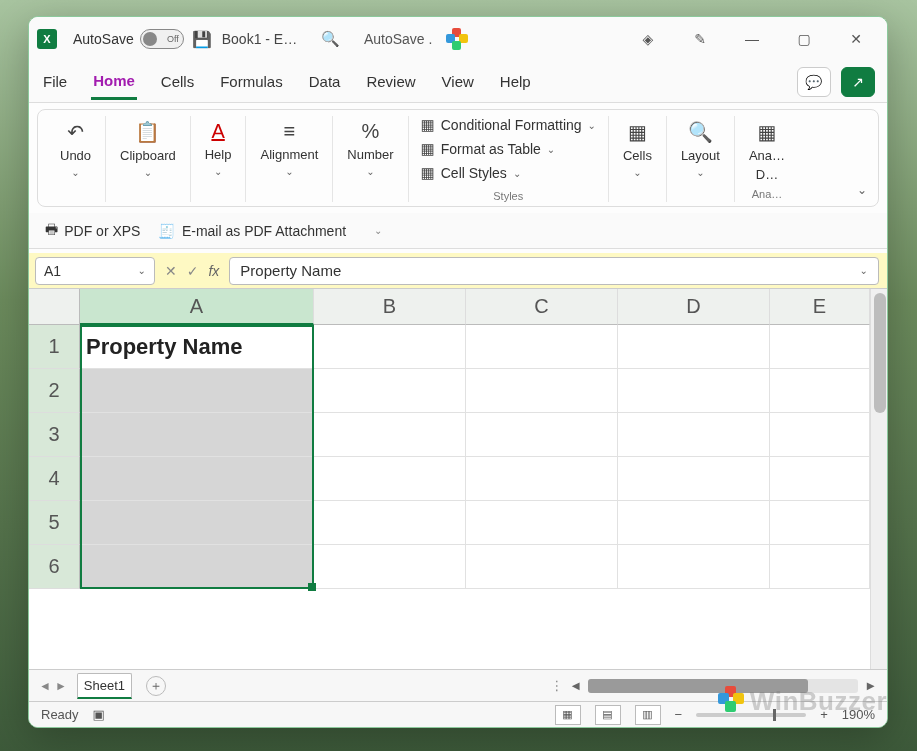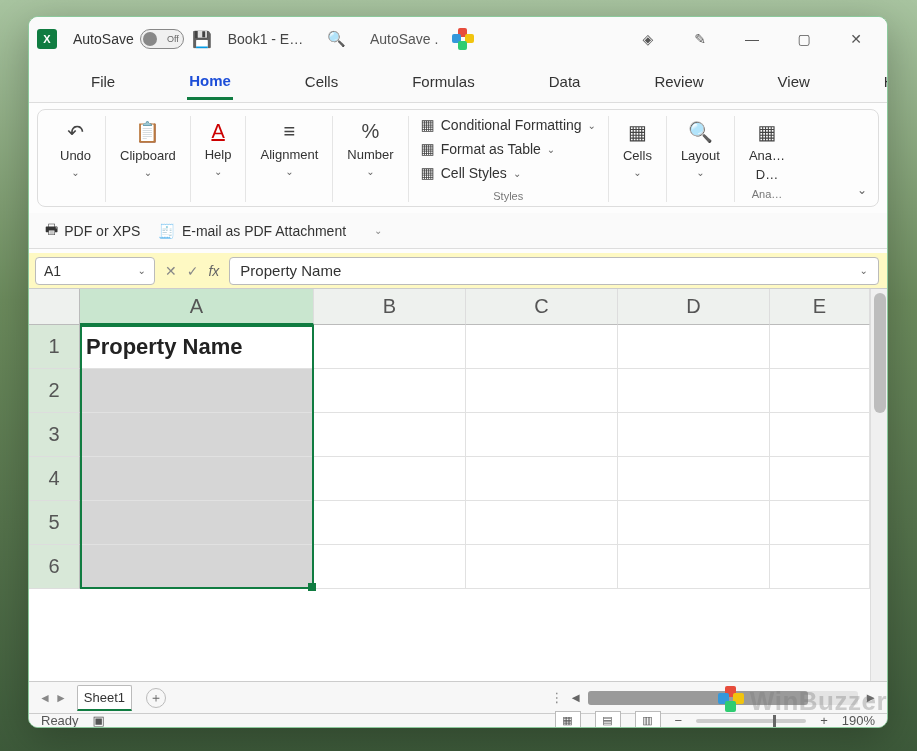--- a/index.html
+++ b/index.html
@@ -4,31 +4,31 @@
 <style>
 * { box-sizing: border-box; margin: 0; padding: 0; font-family: "Segoe UI", Arial, sans-serif; }
 body { background: linear-gradient(180deg,#a8c4a0 0%,#6b8a5c 40%,#3d5a3a 100%); width:917px; height:751px; overflow:hidden; position:relative; }
 .window { position:absolute; top:16px; left:28px; width:860px; height:712px; background:#fdfdfd; border:1px solid #8cc99c; border-radius:10px; box-shadow:0 10px 40px rgba(0,0,0,.25); display:flex; flex-direction:column; overflow:hidden;}
 .titlebar { height:44px; display:flex; align-items:center; padding:0 8px; gap:6px; background:#fafafa;}
 .app-icon { width:20px; height:20px; background:#107c41; border-radius:3px; display:flex; align-items:center; justify-content:center; color:#fff; font-size:11px; font-weight:bold;}
 .autosave { display:flex; align-items:center; gap:6px; font-size:14px; color:#333; margin-left:10px;}
 .toggle { width:44px; height:20px; border:1px solid #888; border-radius:10px; position:relative; background:#f0f0f0; font-size:9px; display:flex; align-items:center; justify-content:flex-end; padding-right:4px; color:#666;}
 .toggle::before { content:""; position:absolute; left:2px; top:2px; width:14px; height:14px; background:#888; border-radius:50%;}
 .qat-icon { width:26px; height:26px; display:flex; align-items:center; justify-content:center; color:#6b3fa0; font-size:16px;}
-.doc-title { font-size:14px; color:#444; margin-left:6px;}
+.doc-title { font-size:14px; color:#444; }
 .tb-spacer { flex:1;}
 .tb-btn { width:46px; height:36px; display:flex; align-items:center; justify-content:center; color:#555; font-size:14px; border-radius:4px;}
 .search-i { font-size:15px; color:#666; margin:0 18px;}
 .wb-label { font-size:14px; color:#555; margin-right:8px;}
 .wb-icon { width:22px; height:22px; display:inline-block; position:relative;}
 .wb-icon span { position:absolute; width:9px; height:9px; border-radius:2px;}
 .wb-icon .a{background:#e74c3c;top:0;left:6px;} .wb-icon .b{background:#3498db;top:6px;left:0;} .wb-icon .c{background:#f1c40f;top:6px;right:0;} .wb-icon .d{background:#2ecc71;bottom:0;left:6px;}
 .tabsbar { height:42px; display:flex; align-items:center; padding:0 12px; gap:22px; border-bottom:1px solid #ddd; background:#fafafa;}
-.tab { font-size:15px; color:#333; padding:8px 2px; cursor:pointer;margin-left:48px;}
-.tab.active { font-weight:600; border-bottom:3px solid #107c41; color:#1d4ed8;}
+.tab { font-size:15px; color:#333; padding:8px 2px; cursor:pointer;}
+.tab.active { font-weight:600; border-bottom:3px solid #107c41; color:#a21caf;}
 .tabs-right { margin-left:auto; display:flex; gap:10px;}
 .tabs-right .sq { width:34px; height:30px; border:1px solid #ccc; border-radius:6px; display:flex; align-items:center; justify-content:center; font-size:14px; color:#555; background:#fff;}
 .tabs-right .share { background:#107c41; border-color:#107c41; color:#fff;}
 .ribbon { background:#fdfdfd; border:1px solid #ddd; border-radius:8px; margin:6px 8px 0; padding:6px 8px 4px; display:flex; align-items:stretch; gap:0; position:relative;}
 .rgroup { display:flex; flex-direction:column; align-items:center; padding:0 12px; border-right:1px solid #e5e5e5;}
 .rgroup:last-of-type { border-right:none;}
 .rgroup .big { display:flex; flex-direction:column; align-items:center; gap:4px; color:#333; font-size:13px; padding:4px 2px;}
 .ricon { font-size:20px; color:#444;}
 .chev { font-size:10px; color:#666;}
 .styles-stack { display:flex; flex-direction:column; gap:6px; padding:0 12px; border-right:1px solid #e5e5e5;}
@@ -61,21 +61,21 @@
 .vscroll { width:18px; background:#f0f0f0; border-left:1px solid #ddd; position:relative;}
 .vthumb { position:absolute; top:4px; left:3px; width:12px; height:120px; background:#bdbdbd; border-radius:6px;}
 .sheet-tabs { height:32px; display:flex; align-items:center; border-top:1px solid #ccc; background:#f7f7f7; font-size:13px;}
 .nav-arrows { display:flex; gap:4px; padding:0 10px; color:#888;}
 .nav-arrows span{font-size:12px;}
 .sheet-tab { padding:4px 6px; border:1px solid #bbb; border-bottom:2px solid #107c41; background:#fff; border-radius:2px 2px 0 0; color:#333;}
 .add-sheet { margin-left:14px; width:20px; height:20px; border:1px solid #bbb; border-radius:50%; display:flex; align-items:center; justify-content:center; color:#666; font-size:13px;}
 .hscroll { flex:1; display:flex; align-items:center; justify-content:flex-end; padding-right:10px; gap:6px;}
 .htrack { width:270px; height:14px; background:#e4e4e4; border-radius:3px; position:relative;}
 .hthumb { position:absolute; left:0; top:0; height:14px; width:220px; background:#9a9a9a; border-radius:3px;}
-.status { height:14px; display:flex; align-items:center; border-top:1px solid #ccc; background:#f7f7f7; font-size:13px; color:#555; padding:0 12px; gap:14px;}
+.status { height:26px; display:flex; align-items:center; border-top:1px solid #ccc; background:#f7f7f7; font-size:13px; color:#555; padding:0 12px; gap:14px;}
 .status .spacer{flex:1;}
 .view-btn { width:26px; height:20px; border:1px solid #bbb; display:flex; align-items:center; justify-content:center; font-size:11px; color:#555; background:#fff;}
 .zoom-slider { width:110px; height:4px; background:#ccc; position:relative; border-radius:2px;}
 .zoom-slider::after{content:"";position:absolute;left:70%;top:-4px;width:3px;height:12px;background:#666;}
 .watermark { position:absolute; right:30px; bottom:34px; font-size:26px; font-weight:700; color:rgba(120,120,120,.35); letter-spacing:.5px; display:flex; align-items:flex-start; gap:6px; pointer-events:none;}
 .wm-icon { width:26px;height:26px; position:relative;}
 .wm-icon span{position:absolute;width:11px;height:11px;border-radius:2px;}
 .wm-icon .a{background:#e74c3c;top:0;left:7px;}.wm-icon .b{background:#3498db;top:7px;left:0;}.wm-icon .c{background:#f1c40f;top:7px;right:0;}.wm-icon .d{background:#2ecc71;bottom:0;left:7px;}
 </style>
 </head>

